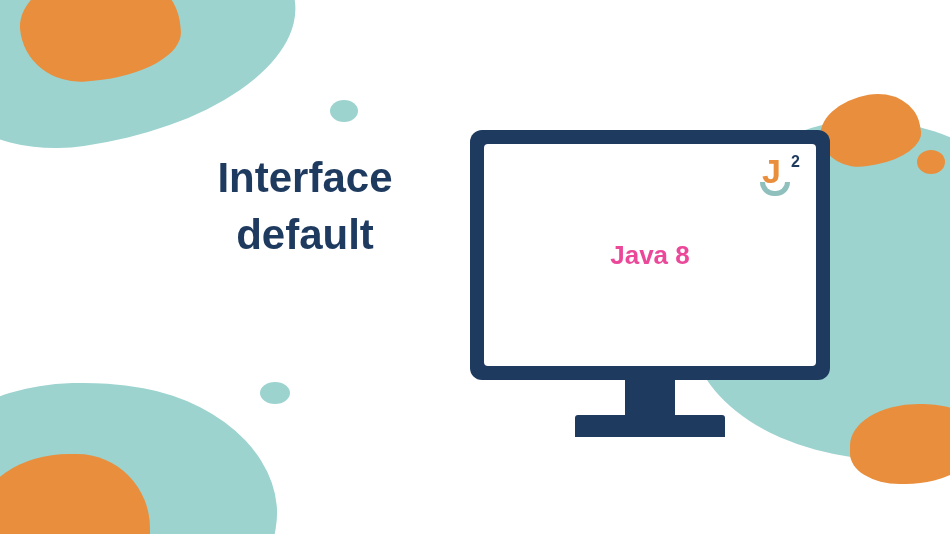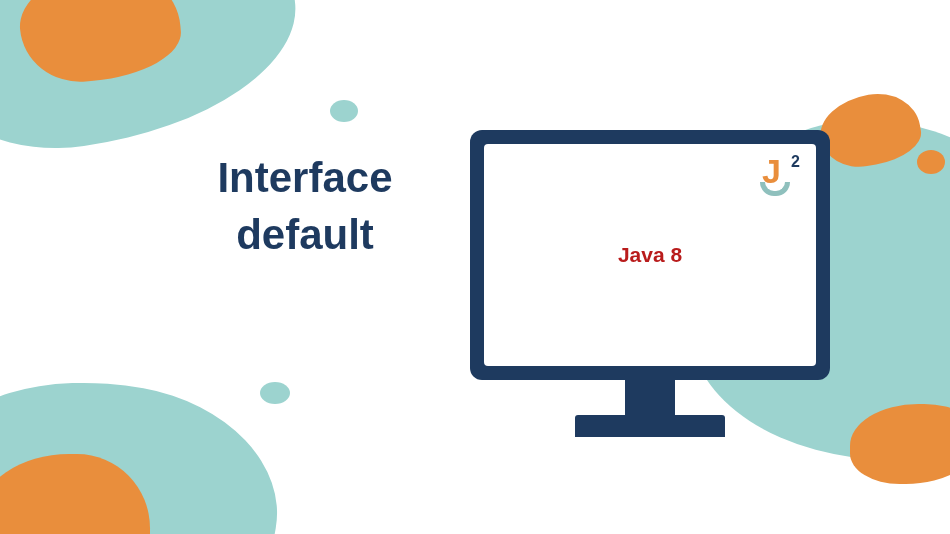--- a/index.html
+++ b/index.html
@@ -136,22 +136,22 @@
     }
     .monitor-stand-base {
       width: 150px;
       height: 22px;
       background: #1e3a5f;
       margin: 0 auto;
       border-radius: 3px 3px 0 0;
     }
     
     .screen-text {
-      color: #b91c1c;
-      font-size: 21px;
+      color: #ec4899;
+      font-size: 26px;
       font-weight: bold;
     }
     
     
     .logo {
       position: absolute;
       top: 10px;
       right: 14px;
       width: 48px;
       height: 48px;

